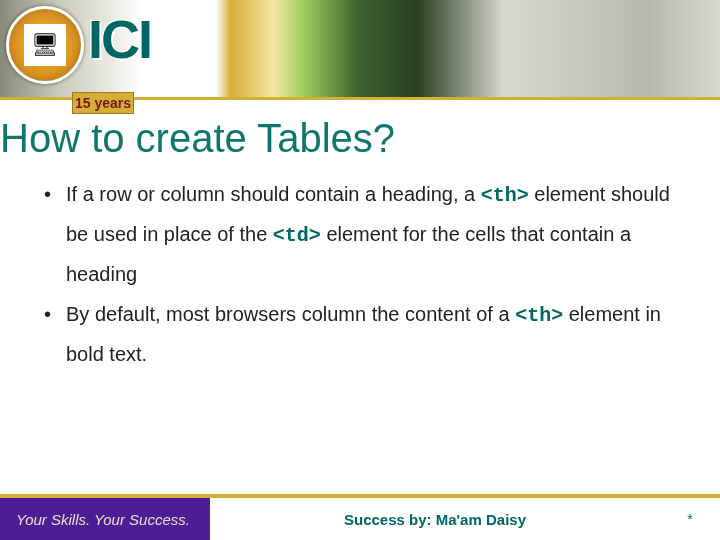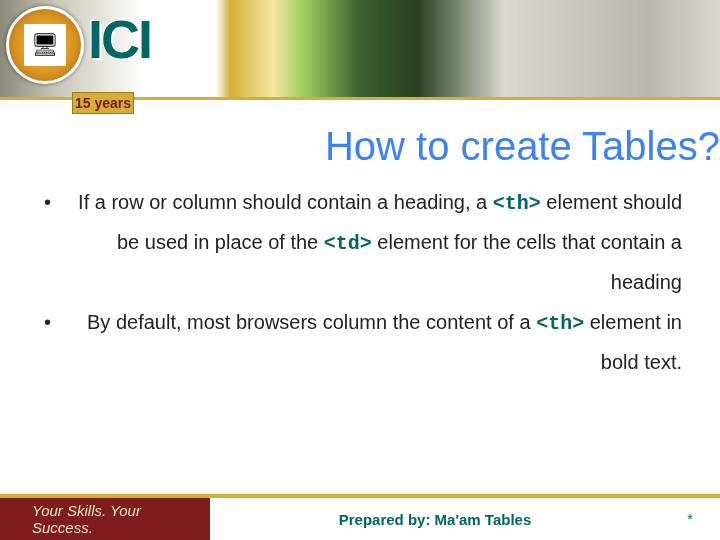--- a/index.html
+++ b/index.html
@@ -2,30 +2,30 @@
 <html><head>
 <meta charset="utf-8">
 <style>
   * { margin: 0; padding: 0; box-sizing: border-box; }
   body { width: 720px; height: 540px; font-family: Arial, sans-serif; background: #fff; position: relative; overflow: hidden; }
   .header-banner { height: 100px; width: 100%; position: relative; background: linear-gradient(to right, #8a8a7a 0%, #c9c9b9 8%, #fff 20%, #fff 30%, #d4af37 32%, #f5e6a3 38%, #a0d060 42%, #3a6030 50%, #2a4020 58%, #d8d8d0 70%, #b8b8b0 90%, #d8d8d0 100%); border-bottom: 3px solid #d4af37; }
   .seal { position: absolute; left: 6px; top: 6px; width: 78px; height: 78px; border-radius: 50%; background: radial-gradient(circle, #f5c242 0%, #d89020 60%, #8a5a10 100%); border: 3px solid #fff; box-shadow: 0 0 4px rgba(0,0,0,.5); display: flex; align-items: center; justify-content: center; }
   .seal-inner { width: 42px; height: 42px; background: #fff; display: flex; align-items: center; justify-content: center; font-size: 22px; }
   .logo-text { position: absolute; left: 88px; top: 8px; font-size: 54px; font-weight: 900; color: #006666; letter-spacing: -2px; font-family: "Arial Black", Arial, sans-serif; text-shadow: 2px 2px 0 #fff, -1px -1px 0 #fff; }
   .anniv { position: absolute; left: 72px; top: 78px; background: #d4af37; color: #7a1818; font-size: 14px; font-weight: bold; padding: 2px 2px; border: 1px solid #a07818; margin-top: 14px; }
-  .title { text-align: right; font-size: 40px; font-weight: normal; color: #3b82f6; margin-top: 24px; font-family: Arial, sans-serif; }
+  .title { text-align: left; font-size: 40px; font-weight: normal; color: #0f766e; margin-top: 16px; font-family: Arial, sans-serif; }
   .content { padding: 14px 38px 0 38px; font-size: 20px; color: #222; line-height: 1.9; }
   .content ul { list-style: none; }
-  .content li { position: relative; padding-left: 28px; margin-bottom: 2px; text-align: right; }
+  .content li { position: relative; padding-left: 28px; margin-bottom: 2px; }
   .content li::before { content: "•"; position: absolute; left: 6px; top: 0; font-size: 20px; }
   .code { font-family: "Courier New", monospace; color: #006666; font-weight: bold; }
   .footer { position: absolute; bottom: 0; left: 0; right: 0; height: 46px; }
   .footer-gold { height: 4px; background: #d4af37; }
   .footer-bar { height: 42px; display: flex; align-items: center; }
-  .footer-dark { background: #7f1d1d; color: #e8e0c8; font-style: italic; font-size: 15px; padding: 0 32px; width: 210px; height: 100%; display: flex; align-items: center; }
+  .footer-dark { background: #4c1d95; color: #e8e0c8; font-style: italic; font-size: 15px; padding: 0 16px; width: 210px; height: 100%; display: flex; align-items: center; }
   .footer-center { flex: 1; text-align: center; color: #006666; font-weight: bold; font-size: 15px; }
   .footer-right { width: 60px; text-align: center; color: #006666; font-size: 14px; }
 </style>
 </head>
 <body>
 
 <div class="header-banner">
   <div class="seal">
     <div class="seal-inner">🖥</div>
   </div>
@@ -43,16 +43,16 @@
     <li>
       <span>By default, most browsers column the content of a </span><span class="code">&lt;th&gt;</span><span> element in bold text.</span>
     </li>
   </ul>
 </div>
 
 <div class="footer">
   <div class="footer-gold"></div>
   <div class="footer-bar">
     <div class="footer-dark">Your Skills. Your Success.</div>
-    <div class="footer-center">Prepared by: Ma'am Tables</div>
+    <div class="footer-center">Success by: Ma'am Daisy</div>
     <div class="footer-right">*</div>
   </div>
 </div>
 
 </body></html>

